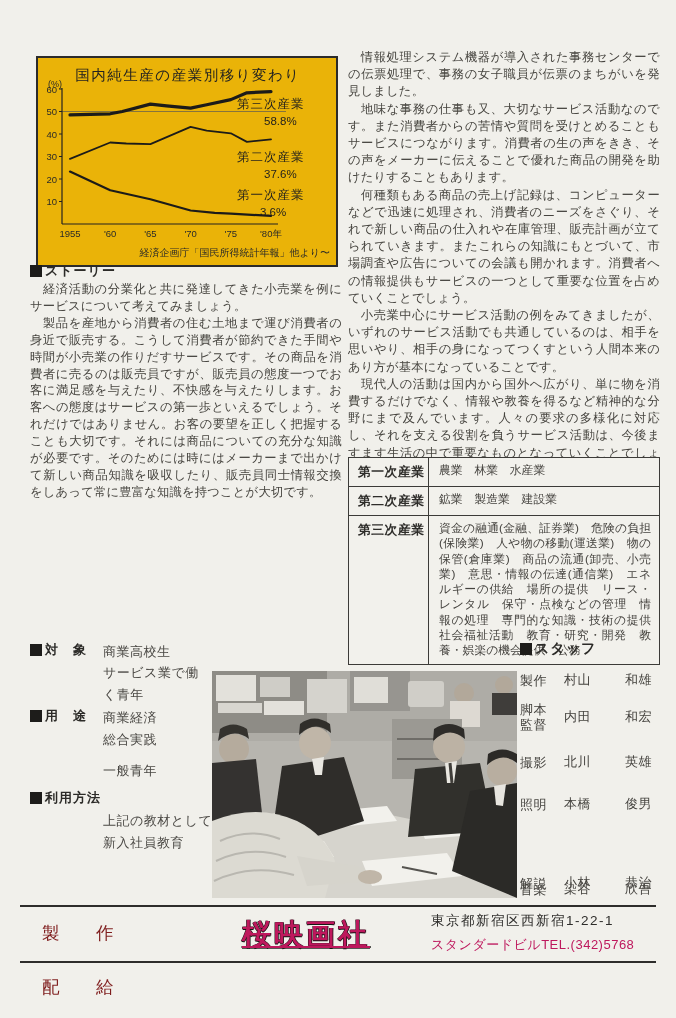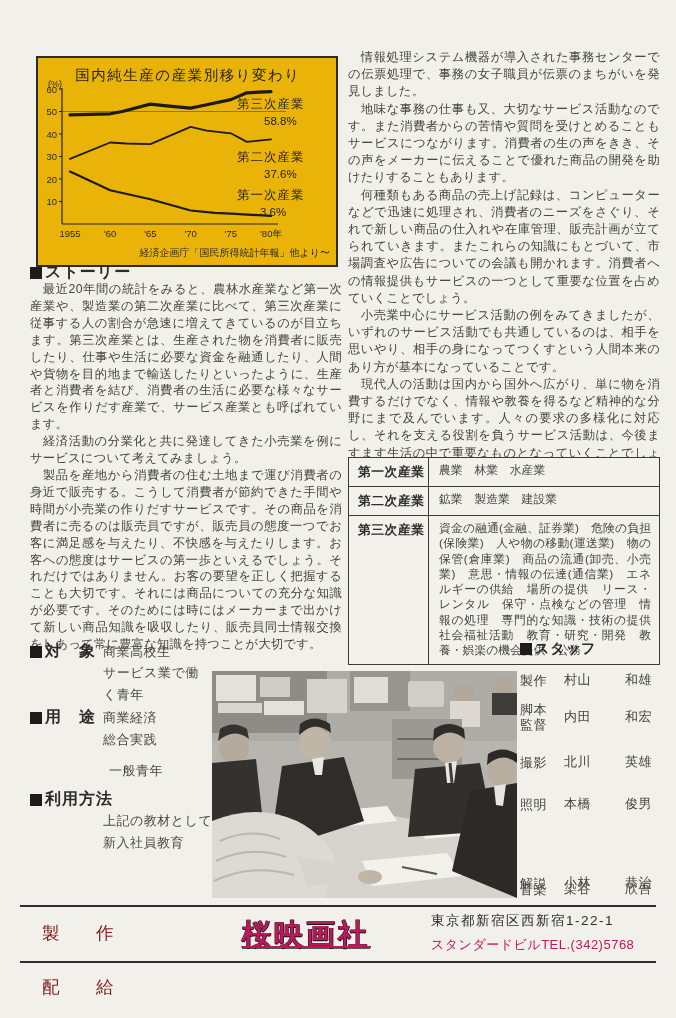--- a/index.html
+++ b/index.html
@@ -17,21 +17,21 @@
   .chart-panel svg{display:block;}
   
   .col p{
     margin:0; font-size:12.3px; line-height:16.9px; text-align:justify;
     letter-spacing:.2px; color:#46443f;
   }
   .right-col{left:348px; top:49px; width:312px;}
   .right-col p{line-height:17.2px;}
   .left-col{left:30px; top:281px; width:312px;}
   
-  .sec-head{font-size:16px; font-weight:bold; color:#2c2b28; letter-spacing:1px; display:flex; align-items:center;}
+  .sec-head{font-size:13px; font-weight:bold; color:#2c2b28; letter-spacing:1px; display:flex; align-items:center;}
   .sq{width:12px;height:12px;background:#1d1c1a;display:inline-block;margin-right:3px;flex:0 0 auto;}
   
   .ind-table{
     left:348px; top:457px; width:312px; box-sizing:border-box;
     border:1.5px solid #3c3b38; background:#f2f1ec;
   }
   .t-row{display:flex; border-bottom:1.5px solid #3c3b38;}
   .t-row:last-child{border-bottom:none;}
   .t-label{
     flex:0 0 80px; padding:6px 2px 5px 9px; box-sizing:border-box;
@@ -108,21 +108,20 @@
     <p>　何種類もある商品の売上げ記録は、コンピューターなどで迅速に処理され、消費者のニーズをさぐり、それで新しい商品の仕入れや在庫管理、販売計画が立てられていきます。またこれらの知識にもとづいて、市場調査や広告についての会議も開かれます。消費者への情報提供もサービスの一つとして重要な位置を占めていくことでしょう。</p>
     <p>　小売業中心にサービス活動の例をみてきましたが、いずれのサービス活動でも共通しているのは、相手を思いやり、相手の身になってつくすという人間本来のあり方が基本になっていることです。</p>
     <p>　現代人の活動は国内から国外へ広がり、単に物を消費するだけでなく、情報や教養を得るなど精神的な分野にまで及んでいます。人々の要求の多様化に対応し、それを支える役割を負うサービス活動は、今後ますます生活の中で重要なものとなっていくことでしょう。</p>
   </div>
 
   <div class="abs sec-head" style="left:30px; top:262px;">
     <span class="sq"></span>
     <span>ストーリー</span>
   </div>
   <div class="abs col left-col">
-    <p>　最近20年間の統計をみると、農林水産業など第一次産業や、製造業の第二次産業に比べて、第三次産業に従事する人の割合が急速に増えてきているのが目立ちます。第三次産業とは、生産された物を消費者に販売したり、仕事や生活に必要な資金を融通したり、人間や貨物を目的地まで輸送したりといったように、生産者と消費者を結び、消費者の生活に必要な様々なサービスを作りだす産業で、サービス産業とも呼ばれています。</p>
     <p>　経済活動の分業化と共に発達してきた小売業を例にサービスについて考えてみましょう。</p>
     <p>　製品を産地から消費者の住む土地まで運び消費者の身近で販売する。こうして消費者が節約できた手間や時間が小売業の作りだすサービスです。その商品を消費者に売るのは販売員ですが、販売員の態度一つでお客に満足感を与えたり、不快感を与えたりします。お客への態度はサービスの第一歩といえるでしょう。それだけではありません。お客の要望を正しく把握することも大切です。それには商品についての充分な知識が必要です。そのためには時にはメーカーまで出かけて新しい商品知識を吸収したり、販売員同士情報交換をしあって常に豊富な知識を持つことが大切です。</p>
   </div>
 
   <div class="abs ind-table">
     <div class="t-row">
       <div class="t-label">第一次産業</div>
       <div class="t-content">農業　林業　水産業</div>
     </div>
     <div class="t-row">
@@ -141,21 +140,21 @@
   </div>
   <div class="abs info-val" style="left:103px; top:641px; width:110px;">商業高校生</div>
   <div class="abs info-val" style="left:103px; top:662px; width:108px;">サービス業で働く青年</div>
 
   <div class="abs sec-head" style="left:30px; top:707px;">
     <span class="sq"></span>
     <span>用　途</span>
   </div>
   <div class="abs info-val" style="left:103px; top:707px;">商業経済</div>
   <div class="abs info-val" style="left:103px; top:729px;">総合実践</div>
-  <div class="abs info-val" style="left:109px; top:760px;">一般青年</div>
+  <div class="abs info-val" style="left:103px; top:760px;">一般青年</div>
 
   <div class="abs sec-head" style="left:30px; top:789px;">
     <span class="sq"></span>
     <span>利用方法</span>
   </div>
   <div class="abs info-val" style="left:103px; top:810px;">上記の教材として</div>
   <div class="abs info-val" style="left:103px; top:832px;">新入社員教育</div>
 
   <div class="abs" style="left:212px; top:671px; width:305px; height:227px;">
     <svg width="305" height="227" viewBox="0 0 305 227">

